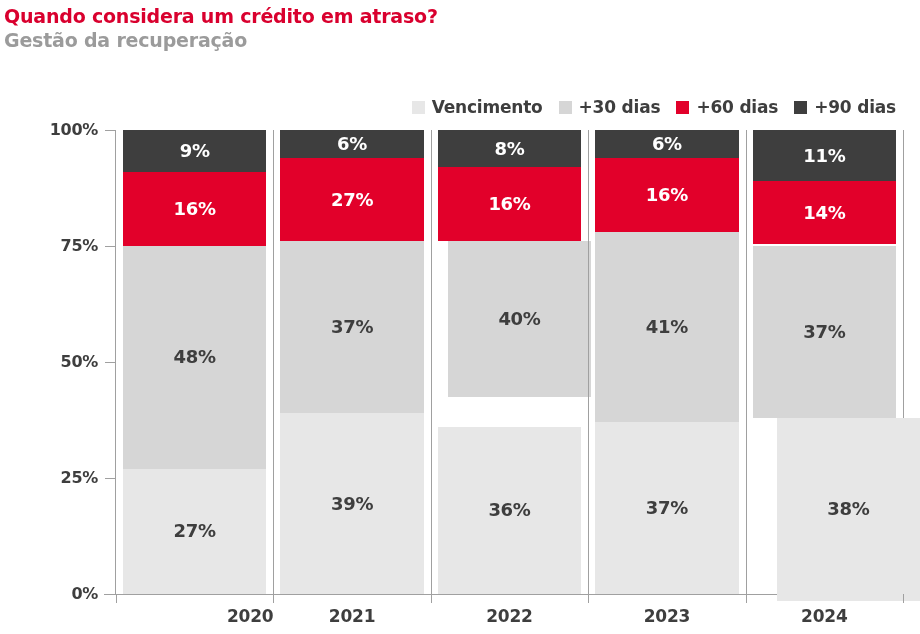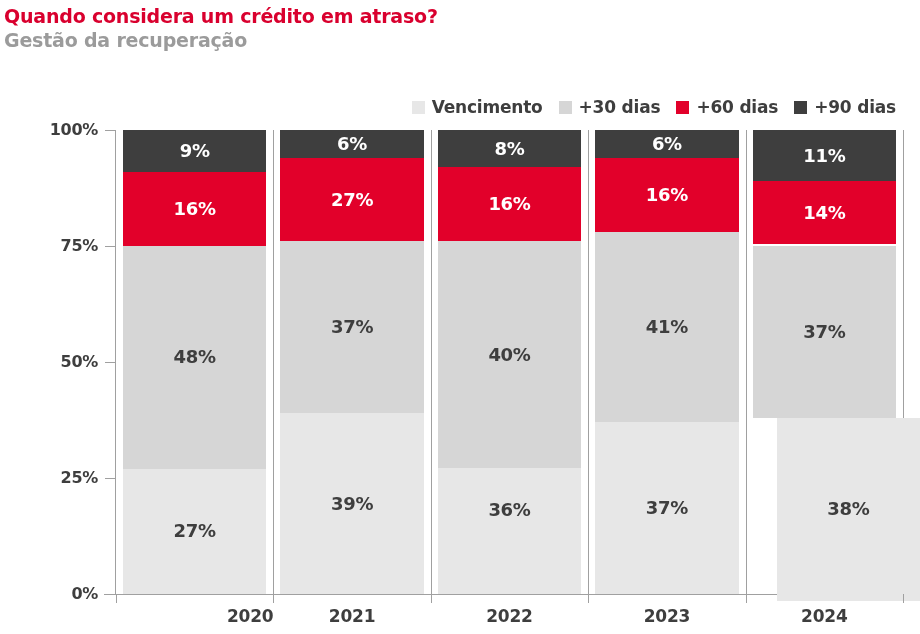--- a/index.html
+++ b/index.html
@@ -239,21 +239,21 @@
           <span class="seg-label light">27%</span>
         </div>
         <div class="segment" style="background: rgb(62, 62, 62); height: 27.84px; top: 3.19744e-14px;">
           <span class="seg-label light">6%</span>
         </div>
       </div>
       <div class="bar-group" style="left: 321.8px; width: 143.4px;">
         <div class="segment" style="background: rgb(231, 231, 231); height: 167.04px; top: 296.96px; align-items: center;">
           <span class="seg-label dark">36%</span>
         </div>
-        <div class="segment" style="background: rgb(214, 214, 214); height: 227px; top: 111.36px;">
+        <div class="segment" style="background: rgb(214, 214, 214); height: 156px; top: 111.36px; margin-left: 10px;">
           <span class="seg-label dark">40%</span>
         </div>
         <div class="segment" style="background: rgb(226, 0, 42); height: 74.24px; top: 37.12px;">
           <span class="seg-label light">16%</span>
         </div>
         <div class="segment" style="background: rgb(62, 62, 62); height: 37.12px; top: 7.10543e-15px;">
           <span class="seg-label light">8%</span>
         </div>
       </div>
       <div class="bar-group" style="left: 479.2px; width: 143.4px;">

